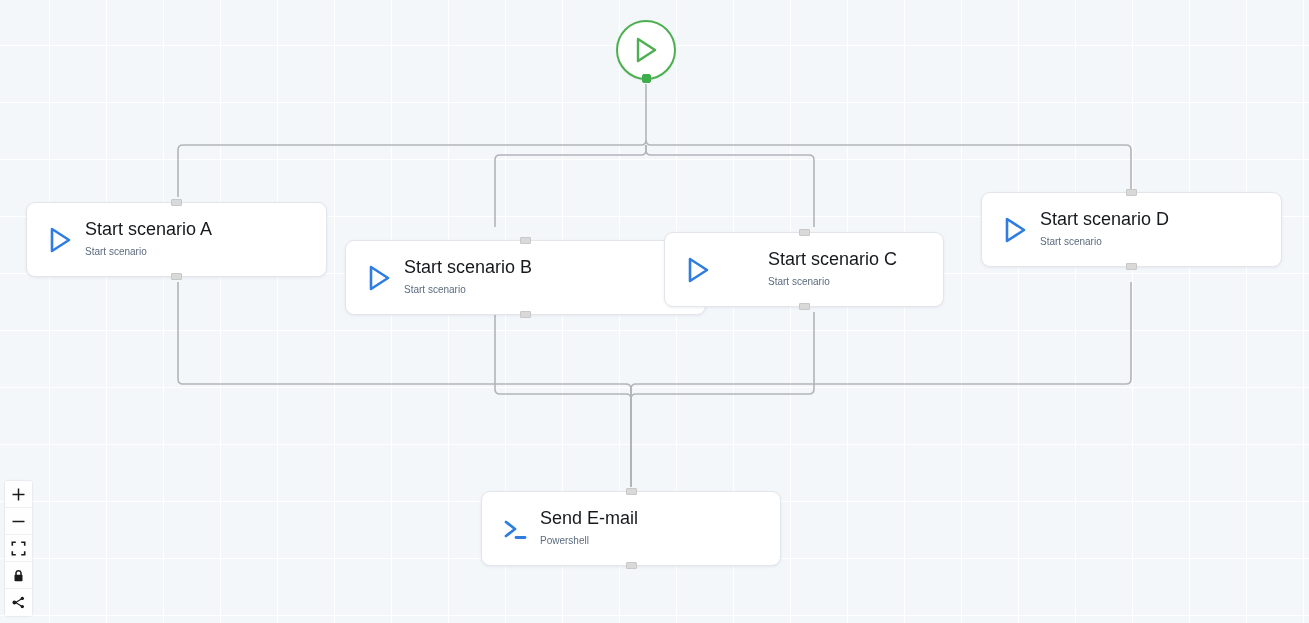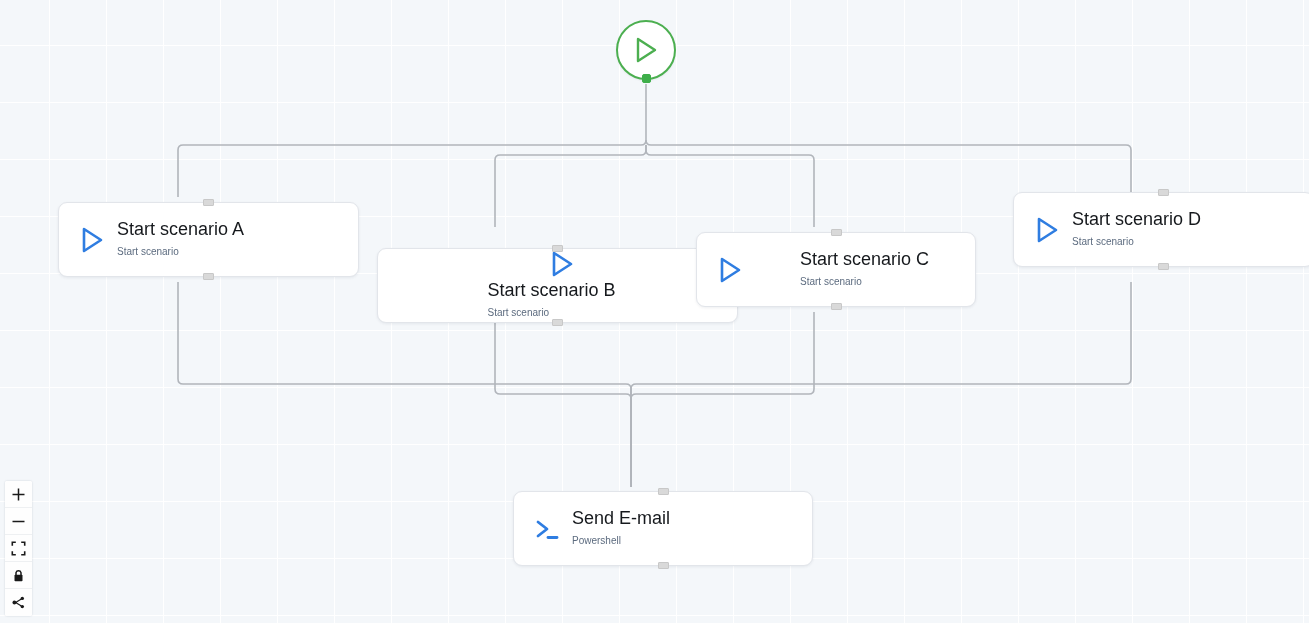--- a/index.html
+++ b/index.html
@@ -85,21 +85,20 @@
   
   .card {
     position: absolute;
     background: #ffffff;
     border: 1px solid #e2e5ea;
     border-radius: 9px;
     box-sizing: border-box;
     display: flex;
     align-items: center;
     box-shadow: 0 1px 3px rgba(16, 30, 54, 0.07);
-    margin-left: 32px;
   }
   .card-icon {
     width: 50px;
     min-width: 50px;
     display: flex;
     align-items: center;
     justify-content: center;
     margin-left: 8px;
   }
   .card-text {
@@ -191,21 +190,21 @@
         <path d="M6,4 L23,15 L6,26 Z" fill="none" stroke="#2f7de1" stroke-width="2.6" stroke-linejoin="round"></path>
       </svg>
     </div>
     <div class="card-text">
       <div class="card-title">Start scenario A</div>
       <div class="card-sub">Start scenario</div>
     </div>
     <span class="handle bottom"></span>
   </div>
 
-  <div class="card" style="left:345px; top:248px; width:361px; height:75px;flex-direction:column;">
+  <div class="card" style="left:345px; top:240px; width:361px; height:75px;">
     <span class="handle top"></span>
     <div class="card-icon">
       <svg width="28" height="30" viewBox="0 0 28 30">
         <path d="M6,4 L23,15 L6,26 Z" fill="none" stroke="#2f7de1" stroke-width="2.6" stroke-linejoin="round"></path>
       </svg>
     </div>
     <div class="card-text">
       <div class="card-title">Start scenario B</div>
       <div class="card-sub">Start scenario</div>
     </div>

